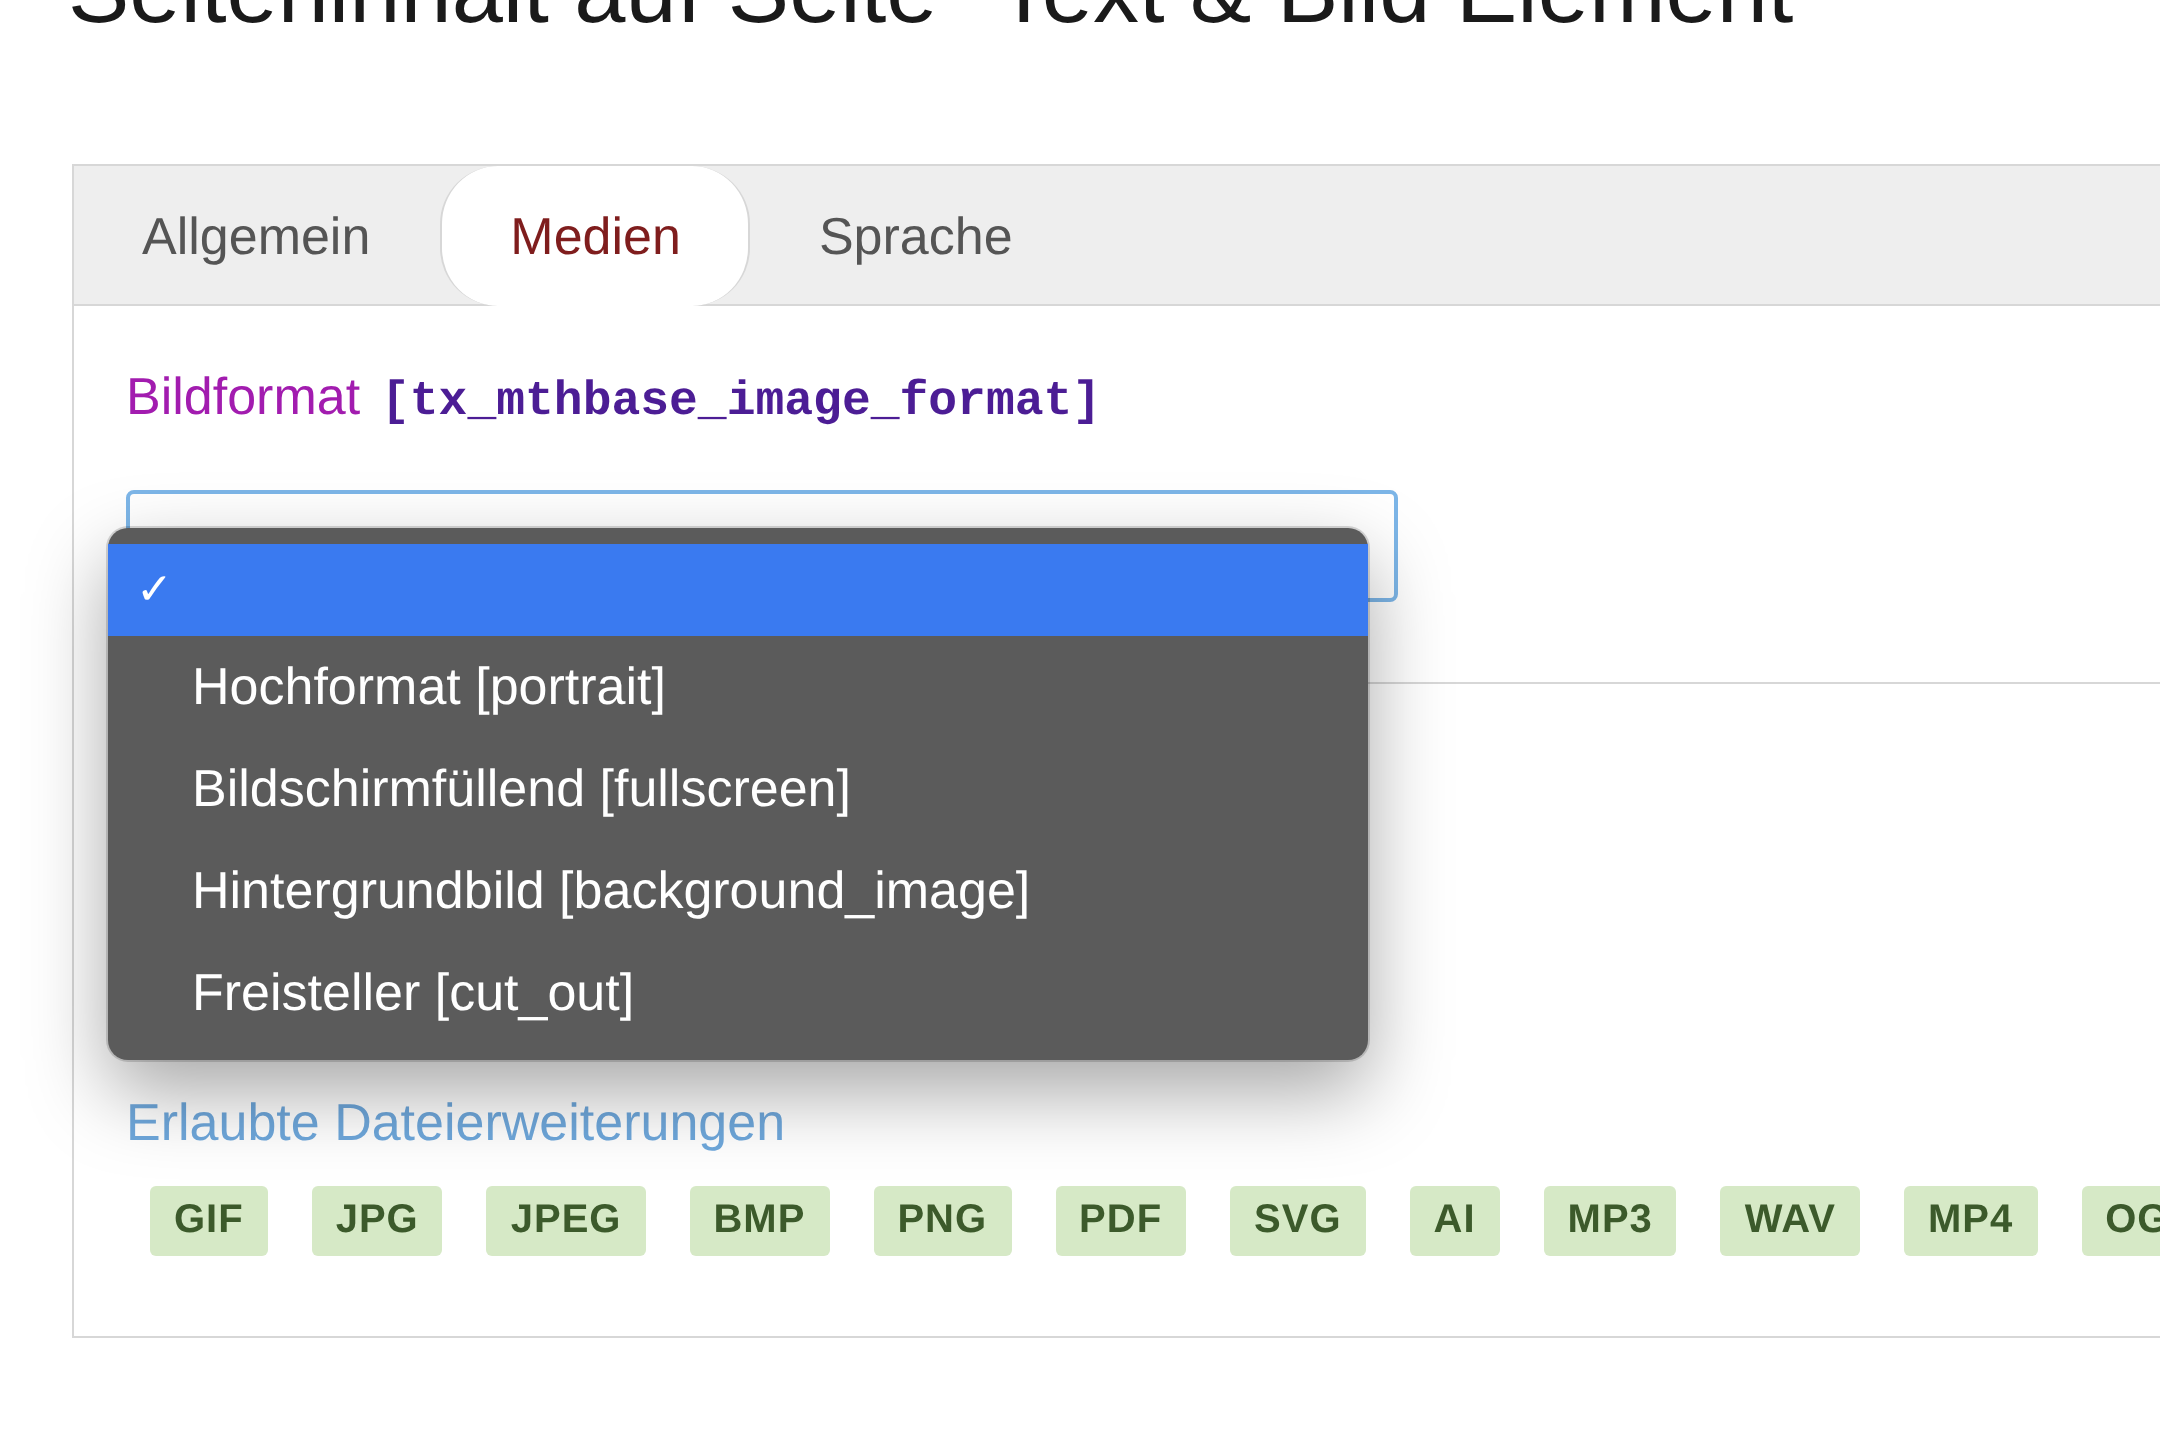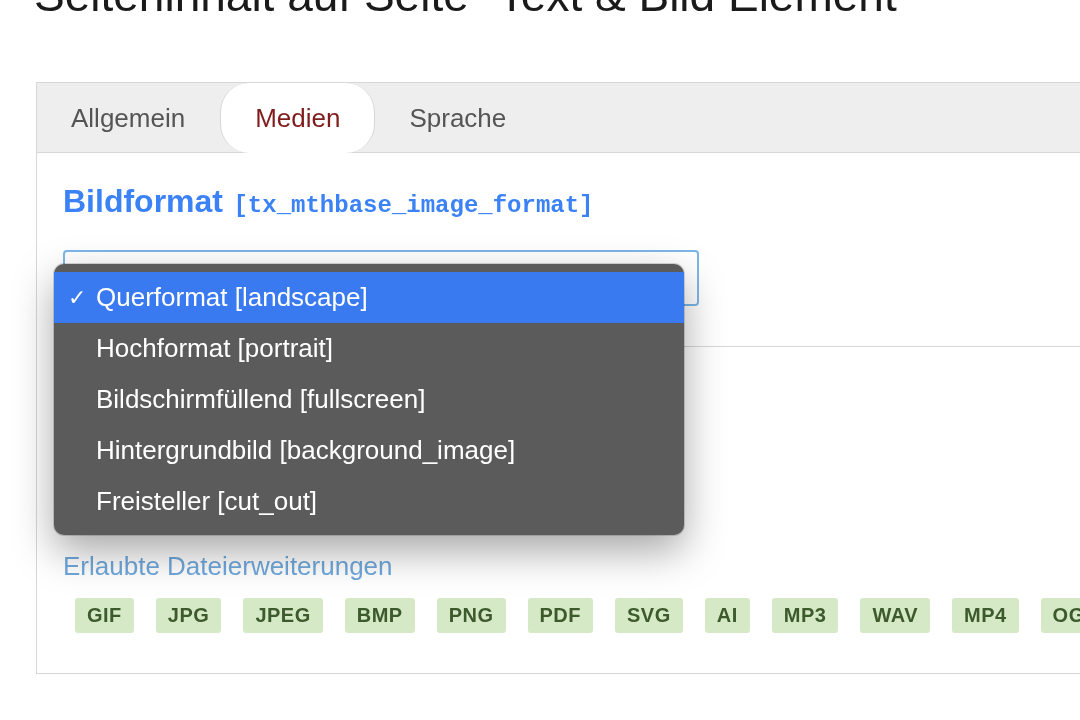--- a/index.html
+++ b/index.html
@@ -45,29 +45,29 @@
     border-left: 1px solid #d7d7d7;
     border-right: 1px solid #d7d7d7;
     margin-bottom: -1px;
     padding-bottom: 19px;
   }
   .tab-body {
     padding: 30px 26px 40px 26px;
     position: relative;
   }
   .field-label {
-    font-size: 32px;
-    font-weight: 700;
-    color: #3b82f6;
+    font-size: 26px;
+    font-weight: 400;
+    color: #a21caf;
   }
   .tech-name {
     font-family: "SFMono-Regular", Consolas, "Liberation Mono", Menlo, monospace;
     font-size: 24px;
     font-weight: 600;
-    color: #3b82f6;
+    color: #4c1d95;
     margin-left: 6px;
   }
   .select-box {
     margin-top: 30px;
     width: 636px;
     height: 56px;
     border: 2px solid #7db6e8;
     border-radius: 4px;
     background: #fff;
     box-sizing: border-box;
@@ -177,21 +177,20 @@
       <span class="badge">MP4</span>
       <span class="badge">OGG</span>
     </div>
 
   </div>
 </div>
 
 <div class="dropdown">
   <div class="dd-item selected">
     <span class="check">✓</span>
-    <span>Querformat [landscape]</span>
   </div>
   <div class="dd-item">
     <span class="check"></span>
     <span>Hochformat [portrait]</span>
   </div>
   <div class="dd-item">
     <span class="check"></span>
     <span>Bildschirmfüllend [fullscreen]</span>
   </div>
   <div class="dd-item">

